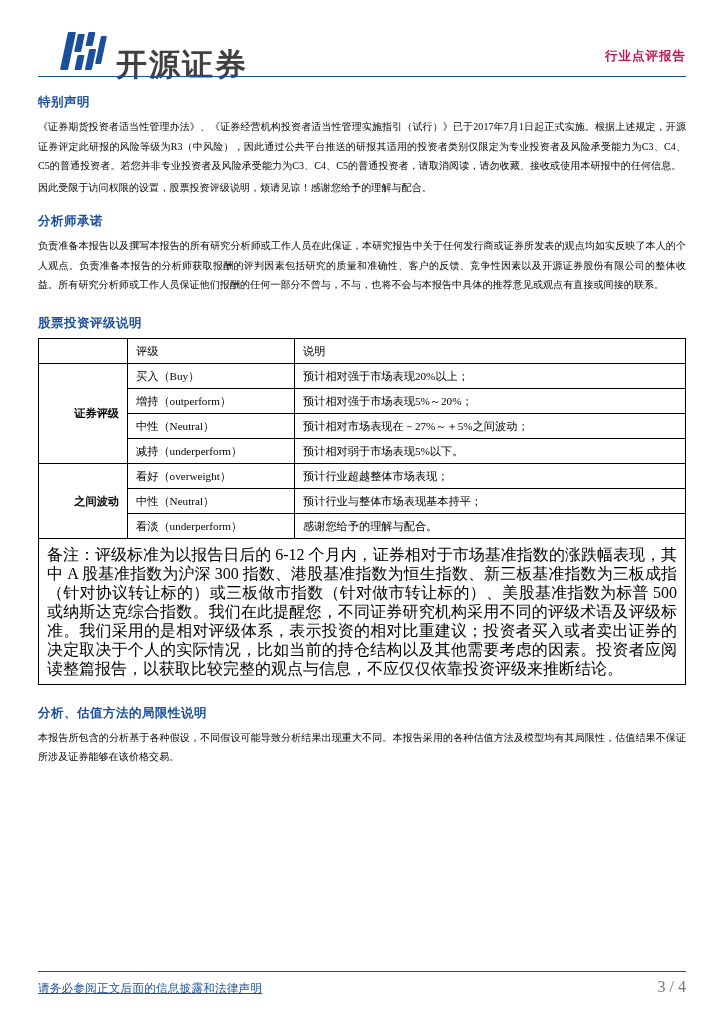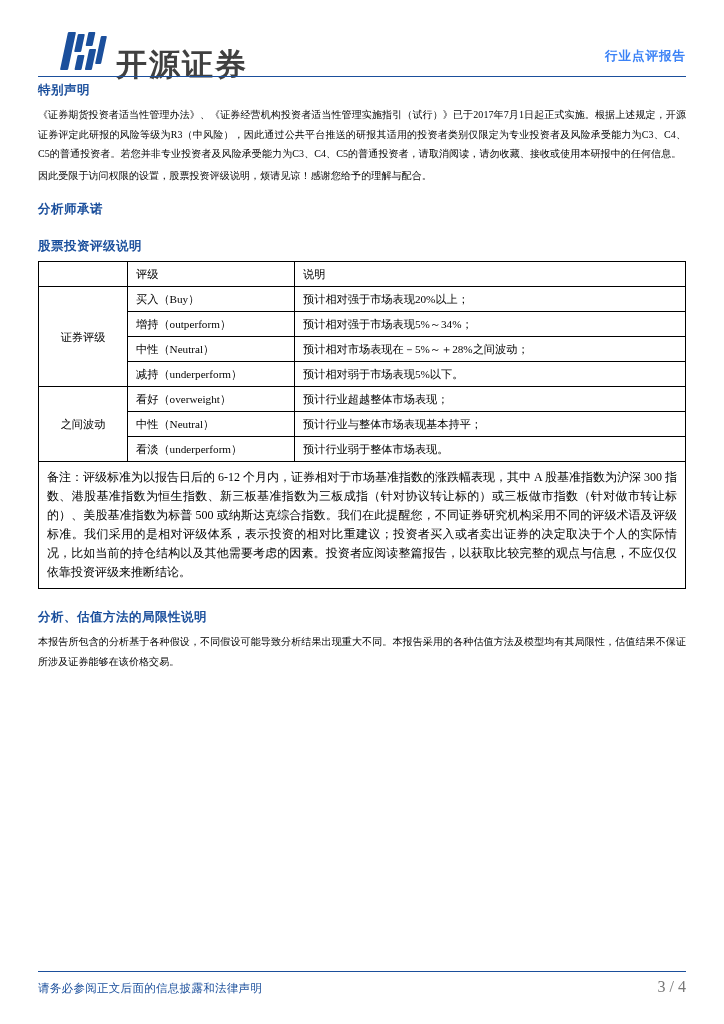--- a/index.html
+++ b/index.html
@@ -60,34 +60,34 @@
     letter-spacing: 2px;
     color: #404040;
     margin-top: 28px;
   }
   .doc-type {
     position: absolute;
     right: 0;
     top: 48px;
     font-size: 12.5px;
     font-weight: bold;
-    color: #3b82f6;
+    color: #be185d;
     letter-spacing: 1px;
   }
   .header-rule {
     position: absolute;
     left: 0;
     right: 0;
     top: 76px;
     border-bottom: 1.2px solid #1b4f9c;
   }
 
   
   .content {
-    padding-top: 4px;
+    padding-top: 16px;
   }
   h2.sec-title {
     font-size: 12.5px;
     font-weight: bold;
     color: #1b4f9c;
     margin: 0 0 6px 0;
     letter-spacing: 0.5px;
   }
   p.para {
     font-size: 10px;
@@ -108,25 +108,25 @@
     margin-top: 4px;
   }
   table.rating td, table.rating th {
     border: 1px solid #000;
     padding: 4px 8px;
     line-height: 16px;
     vertical-align: middle;
     font-weight: normal;
     text-align: left;
   }
-  table.rating .col-cat { width: 72px; text-align: center; font-weight: normal; }
+  table.rating .col-cat { width: 72px; text-align: right; font-weight: bold; }
   table.rating .col-rate { width: 150px; }
   table.rating th { font-weight: normal; }
   table.rating .note-cell {
-    font-size: 12px;
+    font-size: 16px;
     line-height: 19px;
     text-align: justify;
     text-justify: inter-ideograph;
     padding: 6px 8px;
   }
 
   
   .footer {
     position: absolute;
     left: 38px;
@@ -137,21 +137,21 @@
     border-bottom: 1.2px solid #1b4f9c;
     margin-bottom: 6px;
   }
   .footer-row {
     display: flex;
     justify-content: space-between;
     align-items: baseline;
     font-size: 11.5px;
     color: #1b4f9c;
   }
-  .footer-note { letter-spacing: 0.3px; }
+  .footer-note { letter-spacing: 0.3px; text-decoration: underline; }
   .footer-page { color: #777777; font-size: 16px; }
 </style>
 </head>
 <body>
 
 <div class="page">
 
   <div class="header">
     <div class="logo-wrap">
       <div class="logo-mark">
@@ -171,62 +171,63 @@
   <div class="content">
 
     <div class="block">
       <h2 class="sec-title">特别声明</h2>
       <p class="para">《证券期货投资者适当性管理办法》、《证券经营机构投资者适当性管理实施指引（试行）》已于2017年7月1日起正式实施。根据上述规定，开源证券评定此研报的风险等级为R3（中风险），因此通过公共平台推送的研报其适用的投资者类别仅限定为专业投资者及风险承受能力为C3、C4、C5的普通投资者。若您并非专业投资者及风险承受能力为C3、C4、C5的普通投资者，请取消阅读，请勿收藏、接收或使用本研报中的任何信息。</p>
       <p class="para">因此受限于访问权限的设置，股票投资评级说明，烦请见谅！感谢您给予的理解与配合。</p>
     </div>
 
     <div class="block-gap">
       <h2 class="sec-title">分析师承诺</h2>
+      <p class="para">负责准备本报告以及撰写本报告的所有研究分析师或工作人员在此保证，本研究报告中关于任何发行商或证券所发表的观点均如实反映了本人的个人观点。负责准备本报告的分析师获取报酬的评判因素包括研究的质量和准确性、客户的反馈、竞争性因素以及开源证券股份有限公司的整体收益。所有研究分析师或工作人员保证他们报酬的任何一部分不曾与，不与，也将不会与本报告中具体的推荐意见或观点有直接或间接的联系。</p>
     </div>
 
     <div class="block-gap">
       <h2 class="sec-title">股票投资评级说明</h2>
       <table class="rating">
         <thead>
           <tr>
             <th class="col-cat"></th>
             <th class="col-rate">评级</th>
             <th>说明</th>
           </tr>
         </thead>
         <tbody>
           <tr>
             <td class="col-cat" rowspan="4">证券评级</td>
             <td class="col-rate">买入（Buy）</td>
             <td>预计相对强于市场表现20%以上；</td>
           </tr>
           <tr>
             <td class="col-rate">增持（outperform）</td>
-            <td>预计相对强于市场表现5%～34%；</td>
+            <td>预计相对强于市场表现5%～20%；</td>
           </tr>
           <tr>
             <td class="col-rate">中性（Neutral）</td>
-            <td>预计相对市场表现在－5%～＋28%之间波动；</td>
+            <td>预计相对市场表现在－27%～＋5%之间波动；</td>
           </tr>
           <tr>
             <td class="col-rate">减持（underperform）</td>
             <td>预计相对弱于市场表现5%以下。</td>
           </tr>
           <tr>
             <td class="col-cat" rowspan="3">之间波动</td>
             <td class="col-rate">看好（overweight）</td>
             <td>预计行业超越整体市场表现；</td>
           </tr>
           <tr>
             <td class="col-rate">中性（Neutral）</td>
             <td>预计行业与整体市场表现基本持平；</td>
           </tr>
           <tr>
             <td class="col-rate">看淡（underperform）</td>
-            <td>预计行业弱于整体市场表现。</td>
+            <td>感谢您给予的理解与配合。</td>
           </tr>
           <tr>
             <td class="note-cell" colspan="3">备注：评级标准为以报告日后的 6-12 个月内，证券相对于市场基准指数的涨跌幅表现，其中 A 股基准指数为沪深 300 指数、港股基准指数为恒生指数、新三板基准指数为三板成指（针对协议转让标的）或三板做市指数（针对做市转让标的）、美股基准指数为标普 500 或纳斯达克综合指数。我们在此提醒您，不同证券研究机构采用不同的评级术语及评级标准。我们采用的是相对评级体系，表示投资的相对比重建议；投资者买入或者卖出证券的决定取决于个人的实际情况，比如当前的持仓结构以及其他需要考虑的因素。投资者应阅读整篇报告，以获取比较完整的观点与信息，不应仅仅依靠投资评级来推断结论。</td>
           </tr>
         </tbody>
       </table>
     </div>
 
     <div class="block">
       <h2 class="sec-title">分析、估值方法的局限性说明</h2>

